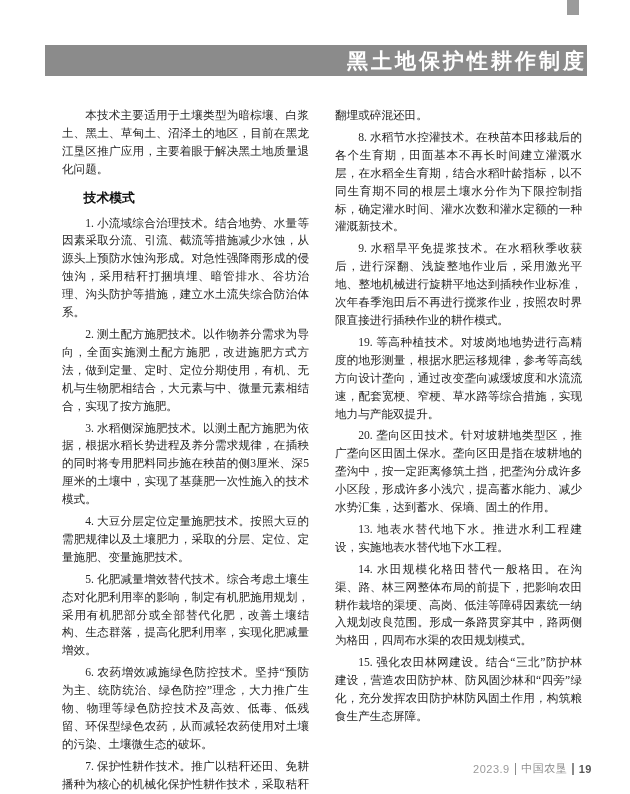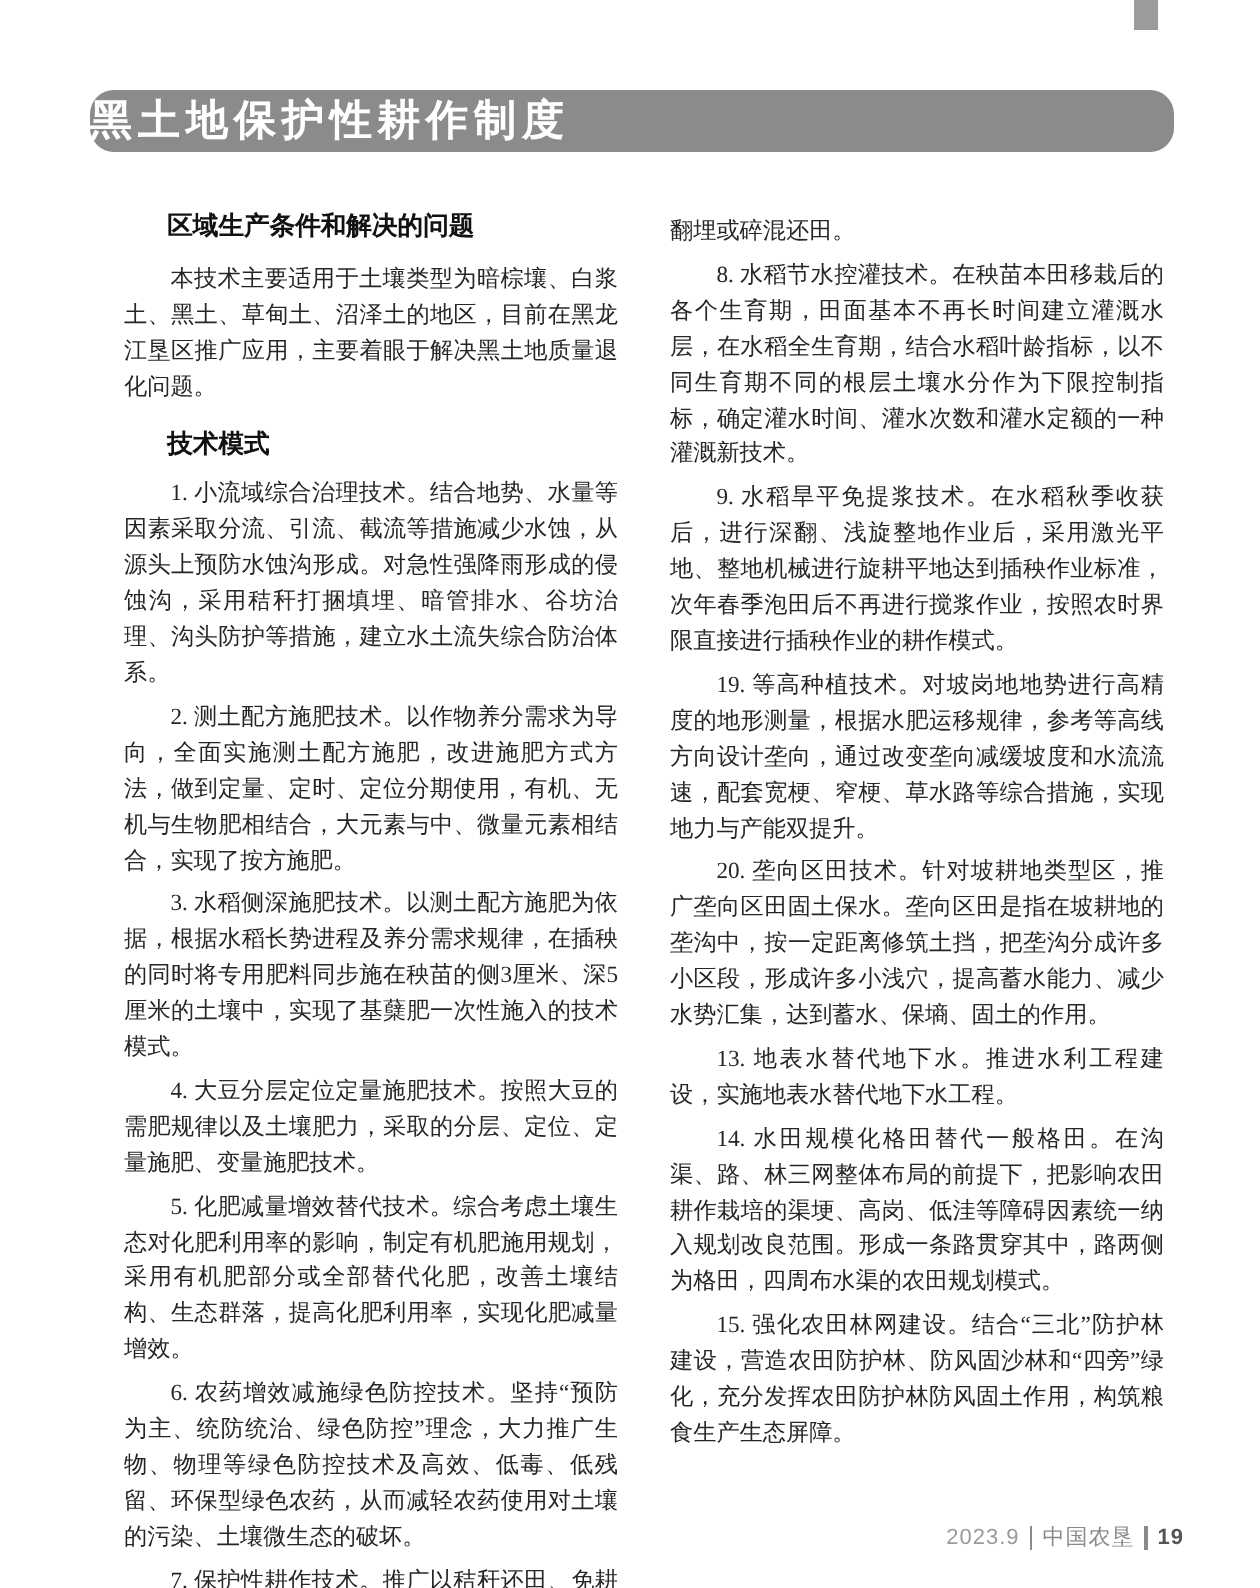--- a/index.html
+++ b/index.html
@@ -24,27 +24,26 @@
     background: #9b9b9b;
   }
   .title-bar {
     position: absolute;
     left: 45px;
     top: 45px;
     width: 542px;
     height: 31px;
     background: #8b8b8b;
     color: #ffffff;
-    text-align: left;
+    text-align: right;
     font-family: "Liberation Sans", "DejaVu Sans", sans-serif;
     font-weight: 700;
     font-size: 21px;
     line-height: 31px;
     letter-spacing: 3px;
-    border-radius: 12px;
   }
   .columns {
     position: absolute;
     left: 58px;
     top: 103px;
     width: 528px;
     display: flex;
     justify-content: space-between;
   }
   .col {
@@ -105,21 +104,20 @@
 
   <div class="top-tab"></div>
 
   <div class="title-bar">
     <span>黑土地保护性耕作制度</span>
   </div>
 
   <div class="columns">
 
     <div class="col">
-      <h2 class="heading">区域生产条件和解决的问题</h2>
       <p class="para">本技术主要适用于土壤类型为暗棕壤、白浆土、黑土、草甸土、沼泽土的地区，目前在黑龙江垦区推广应用，主要着眼于解决黑土地质量退化问题。</p>
       <h2 class="heading mode">技术模式</h2>
       <p class="para">1. 小流域综合治理技术。结合地势、水量等因素采取分流、引流、截流等措施减少水蚀，从源头上预防水蚀沟形成。对急性强降雨形成的侵蚀沟，采用秸秆打捆填埋、暗管排水、谷坊治理、沟头防护等措施，建立水土流失综合防治体系。</p>
       <p class="para">2. 测土配方施肥技术。以作物养分需求为导向，全面实施测土配方施肥，改进施肥方式方法，做到定量、定时、定位分期使用，有机、无机与生物肥相结合，大元素与中、微量元素相结合，实现了按方施肥。</p>
       <p class="para">3. 水稻侧深施肥技术。以测土配方施肥为依据，根据水稻长势进程及养分需求规律，在插秧的同时将专用肥料同步施在秧苗的侧3厘米、深5厘米的土壤中，实现了基蘖肥一次性施入的技术模式。</p>
       <p class="para">4. 大豆分层定位定量施肥技术。按照大豆的需肥规律以及土壤肥力，采取的分层、定位、定量施肥、变量施肥技术。</p>
       <p class="para">5. 化肥减量增效替代技术。综合考虑土壤生态对化肥利用率的影响，制定有机肥施用规划，采用有机肥部分或全部替代化肥，改善土壤结构、生态群落，提高化肥利用率，实现化肥减量增效。</p>
       <p class="para">6. 农药增效减施绿色防控技术。坚持“预防为主、统防统治、绿色防控”理念，大力推广生物、物理等绿色防控技术及高效、低毒、低残留、环保型绿色农药，从而减轻农药使用对土壤的污染、土壤微生态的破坏。</p>
       <p class="para">7. 保护性耕作技术。推广以秸秆还田、免耕播种为核心的机械化保护性耕作技术，采取秸秆全量</p>
     </div>

